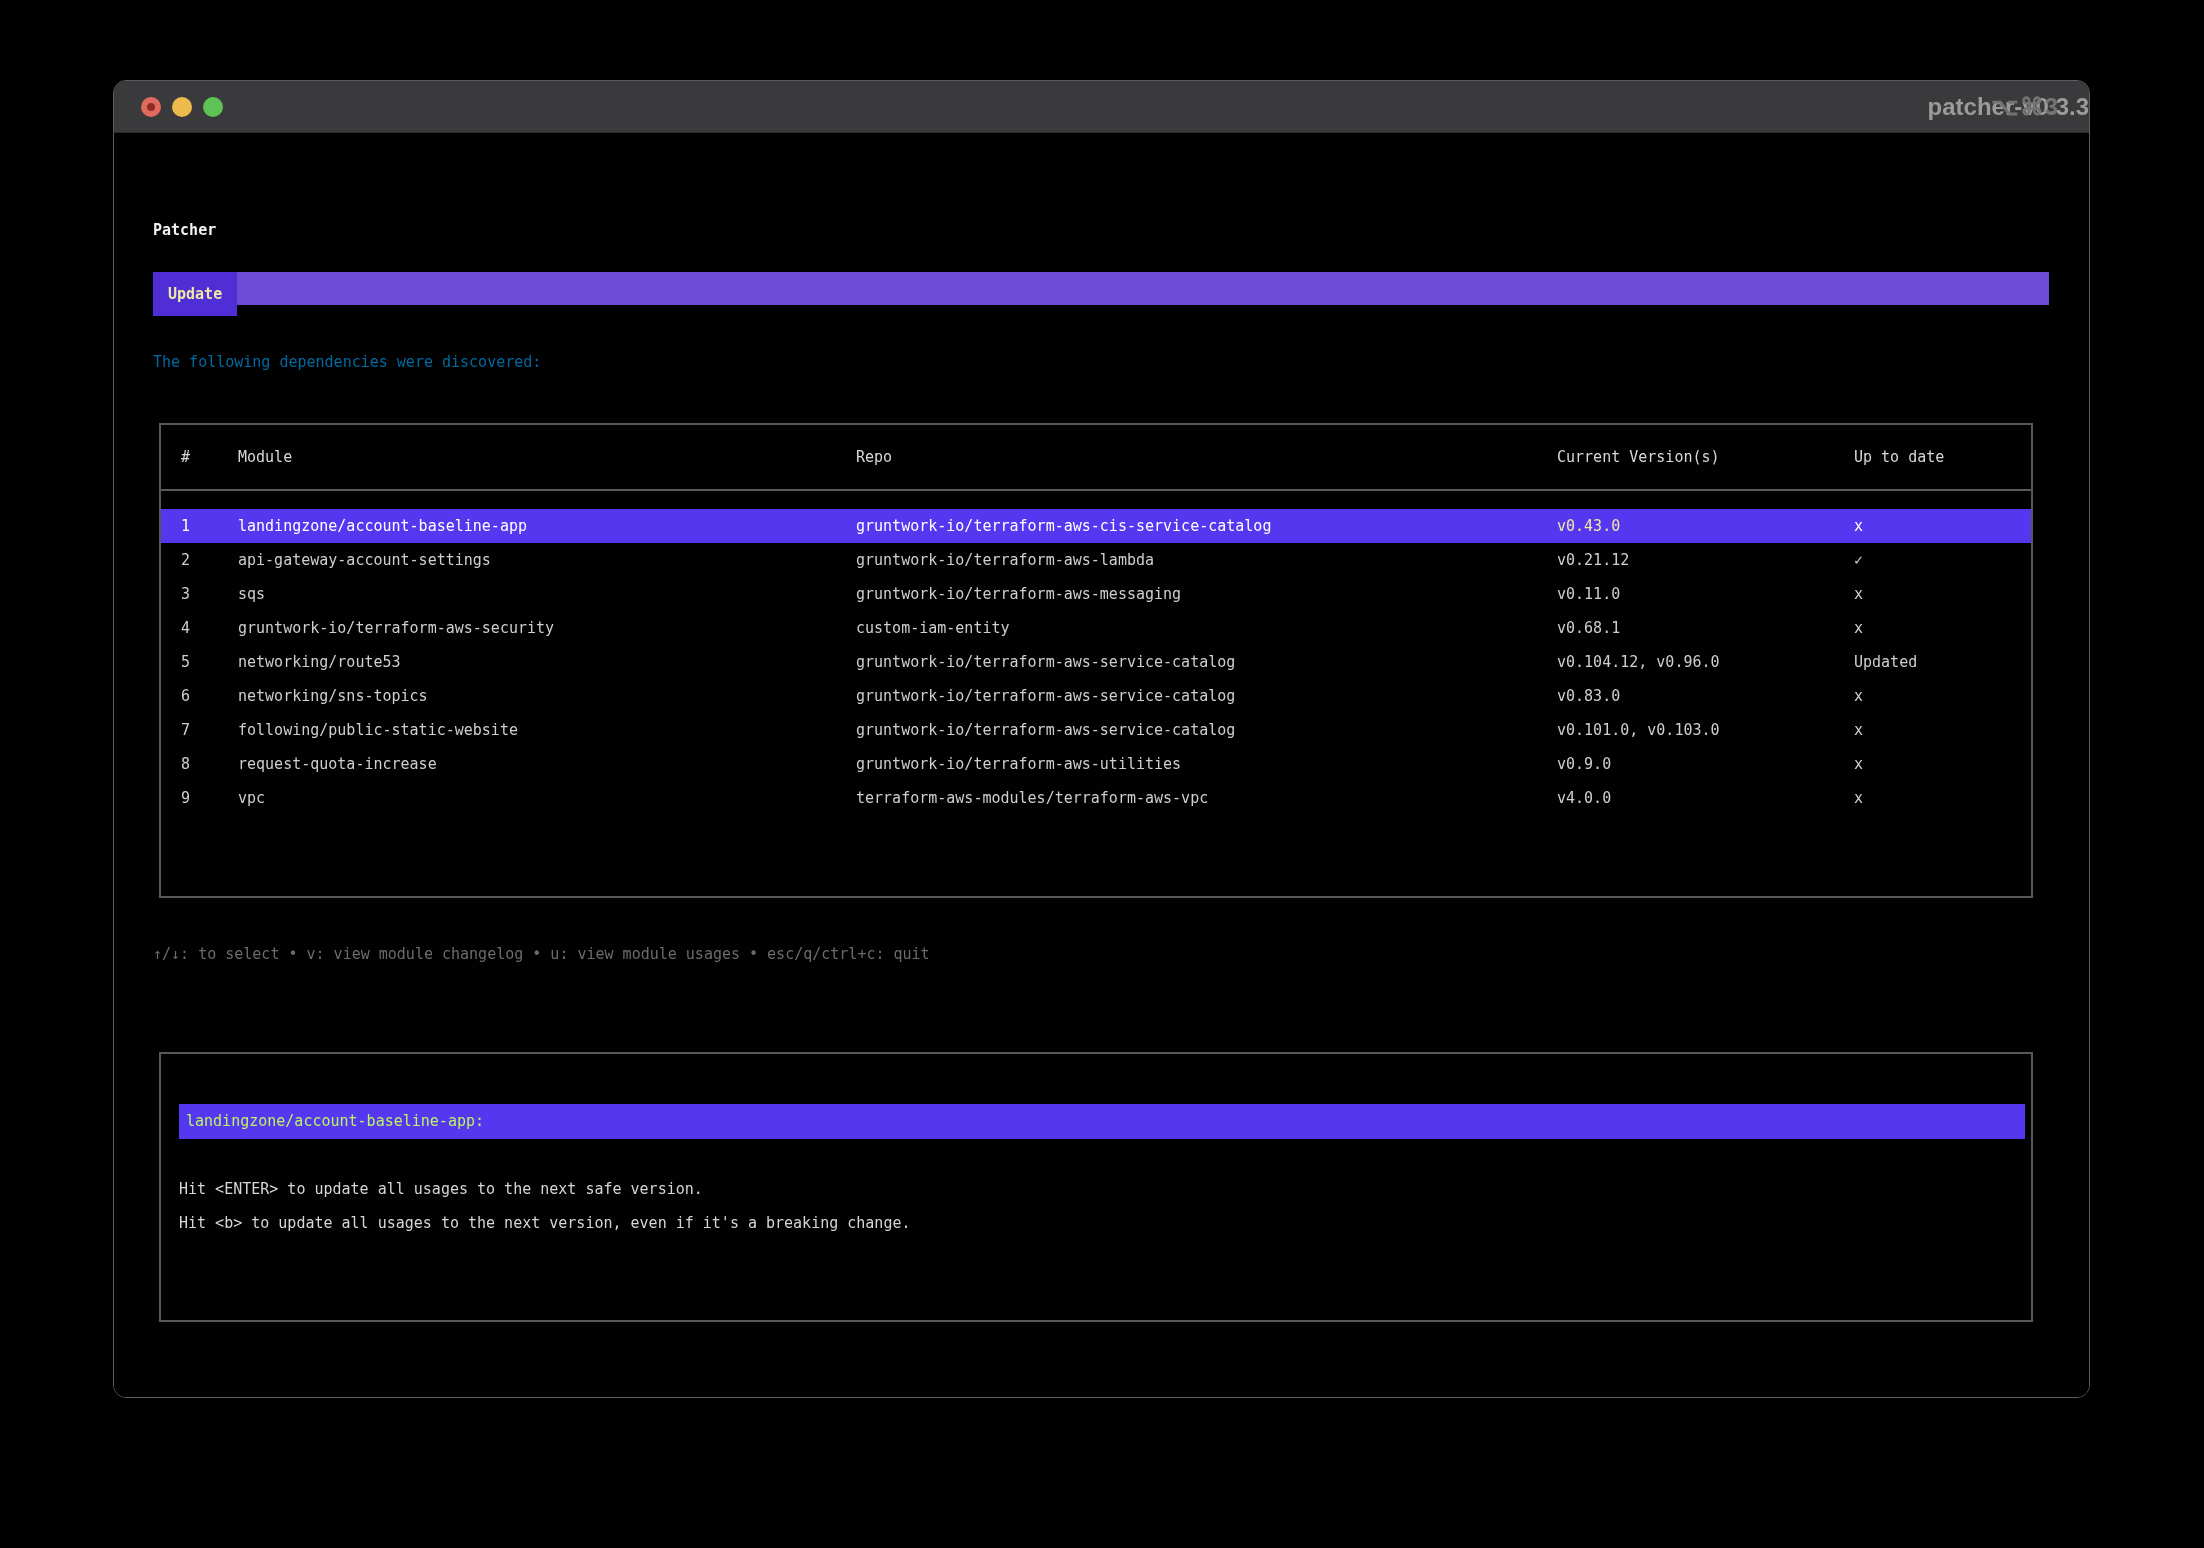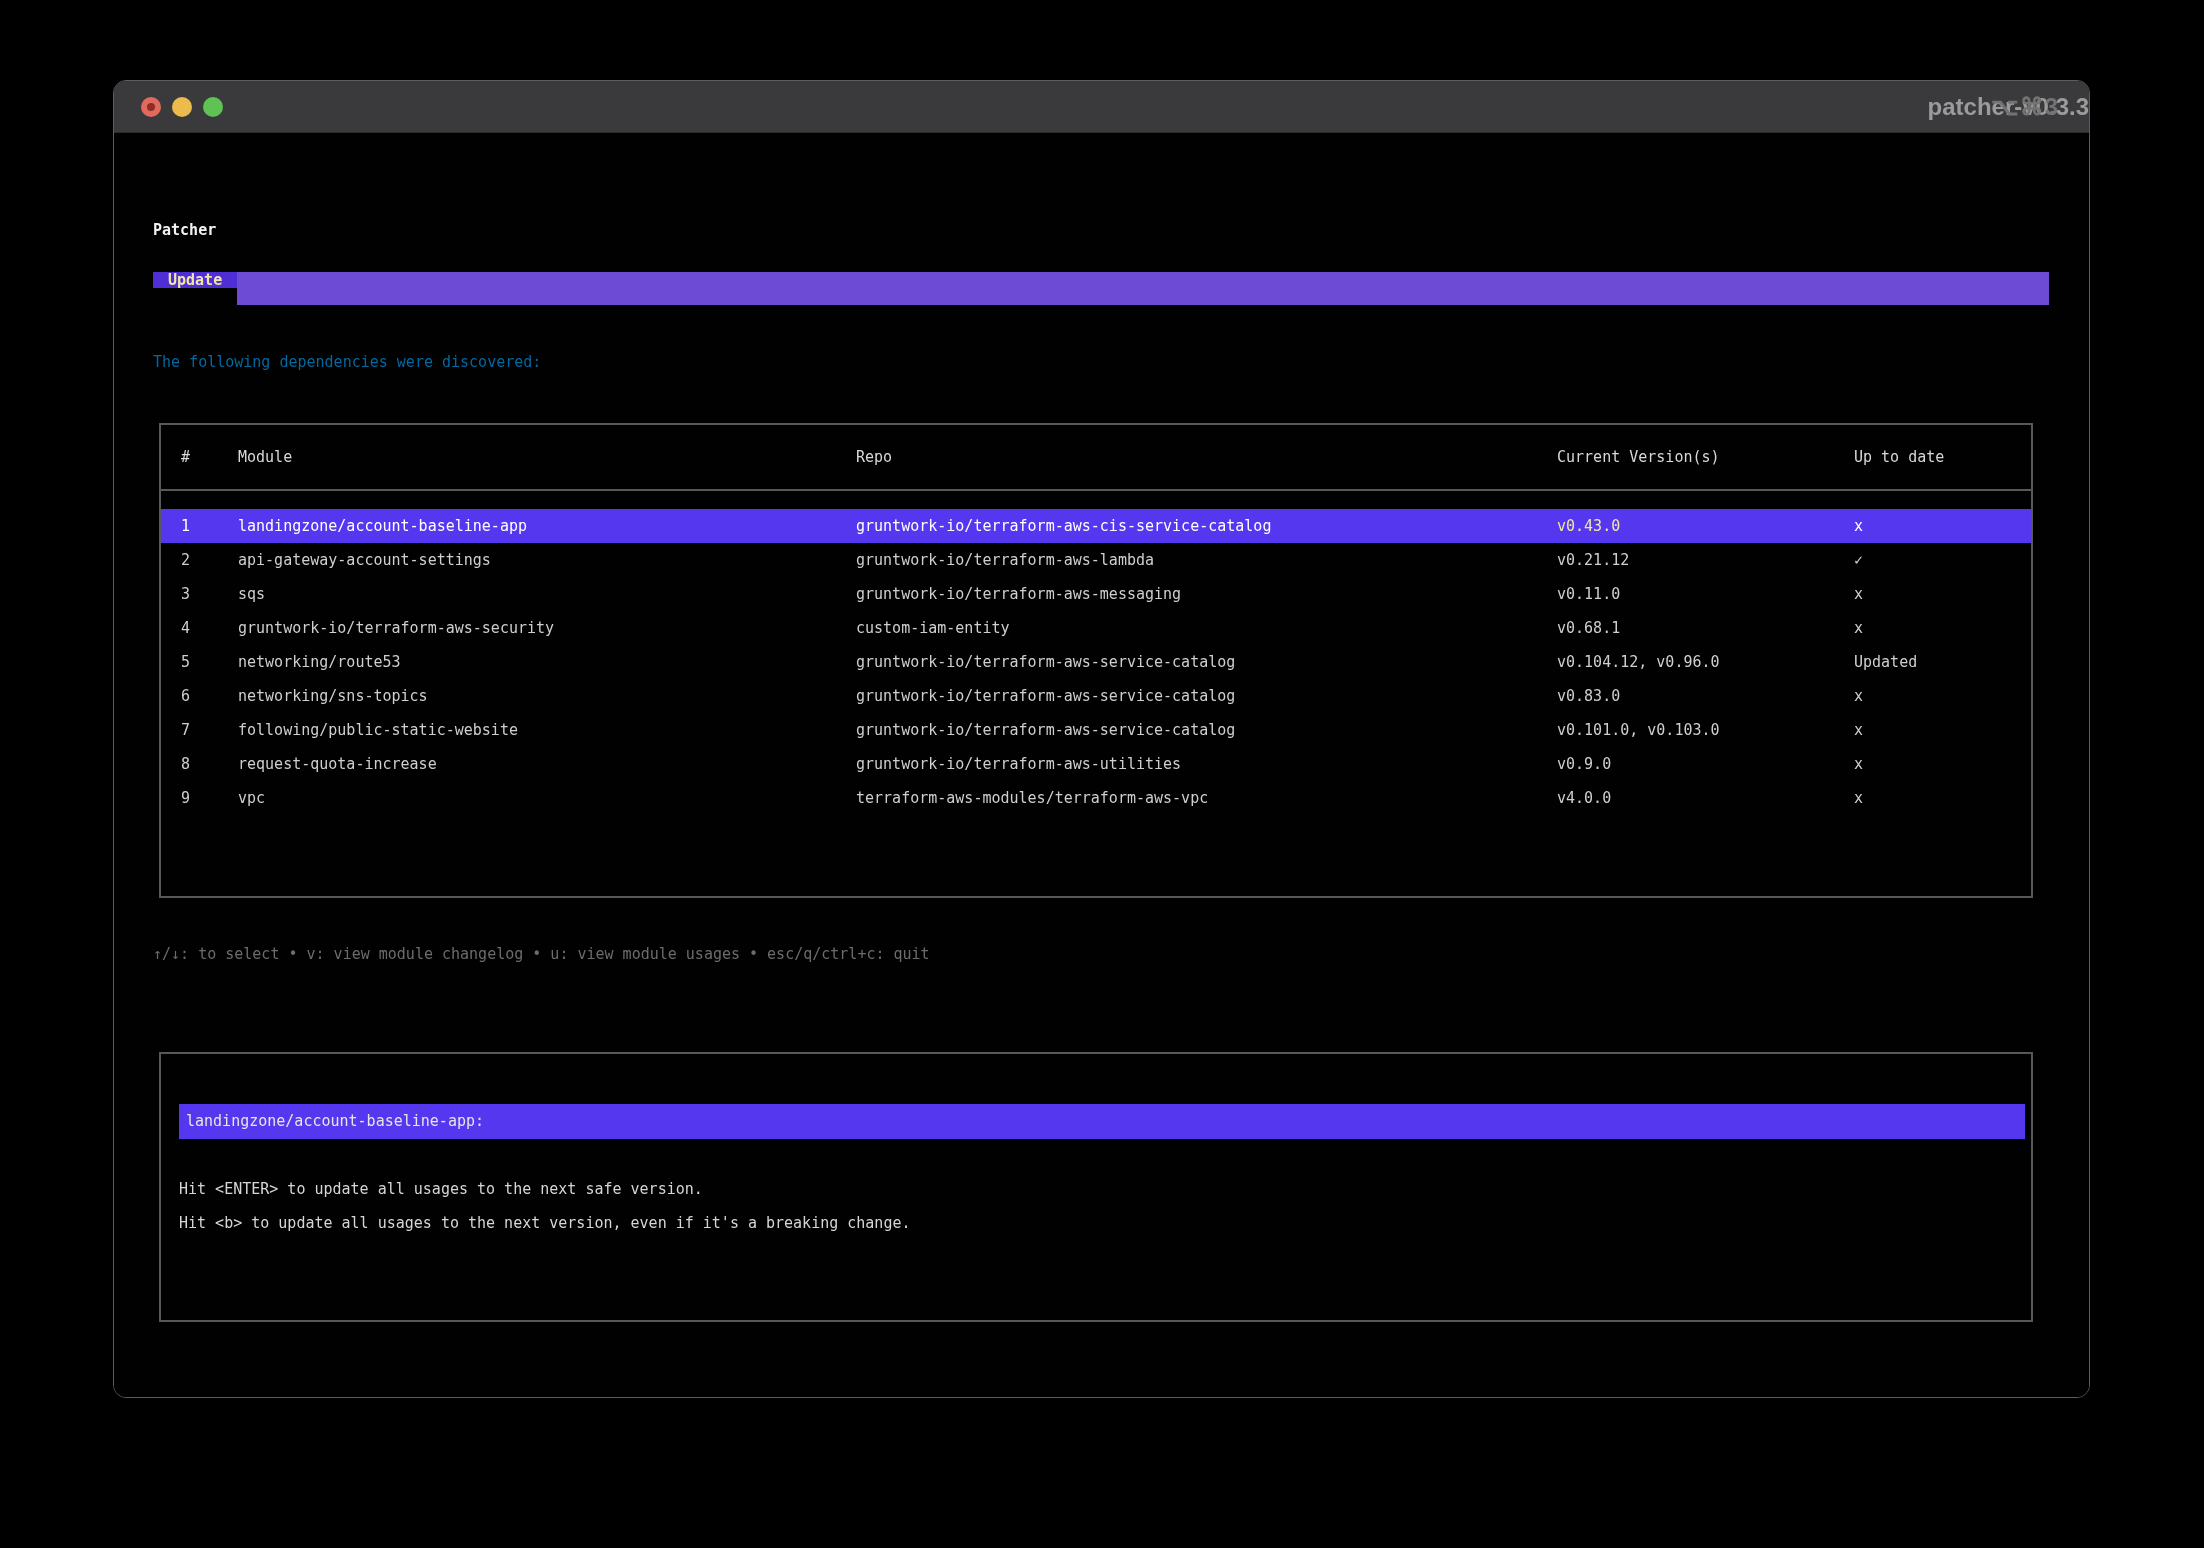--- a/index.html
+++ b/index.html
@@ -45,21 +45,21 @@
     position: relative; height: 1265px; background: #010101;
     padding: 80px 40px 0 39px;
     font-size: 15px; line-height: 34px; color: #d2d2d2;
   }
 
   .app-heading { font-weight: bold; color: #f2f2f2; height: 34px; }
 
   .tabbar { display: flex; height: 33px; margin-top: 25px; }
   .tab {
     background: #4f2ed5; color: #efe8a5; font-weight: bold;
-    padding: 0 15px; display: flex; align-items: center; height: 16px;
+    padding: 0 15px; display: flex; align-items: center; height: 44px;
   }
   .tab-fill { flex: 1; background: #6d4bd5; height: 33px; }
 
   .intro { margin-top: 40px; height: 34px; color: #0369a1; }
 
   
   .dep-table {
     margin: 44px 16px 0 6px; height: 475px;
     border: 2px solid #585858;
   }
@@ -80,21 +80,21 @@
   
   .help { margin-top: 39px; height: 34px; color: #6c6c6c; }
 
   
   .detail-box {
     margin: 81px 16px 0 6px; height: 270px;
     border: 2px solid #585858;
   }
   .detail-title {
     margin: 50px 6px 0 18px; height: 35px; line-height: 35px;
-    background: #5637f0; color: #e5e5e5; padding-left: 7px;
+    background: #5637f0; color: #bef264; padding-left: 7px;
     white-space: nowrap;
   }
   .hints { margin: 33px 0 0 18px; }
   .hint { height: 34px; color: #d6d6d6; white-space: nowrap; }
 </style>
 </head>
 <body>
 
 <div class="stage">
   <div class="window">

